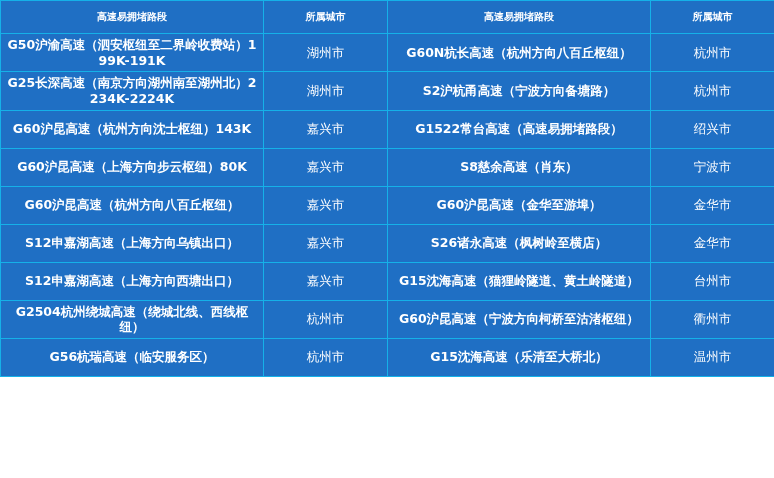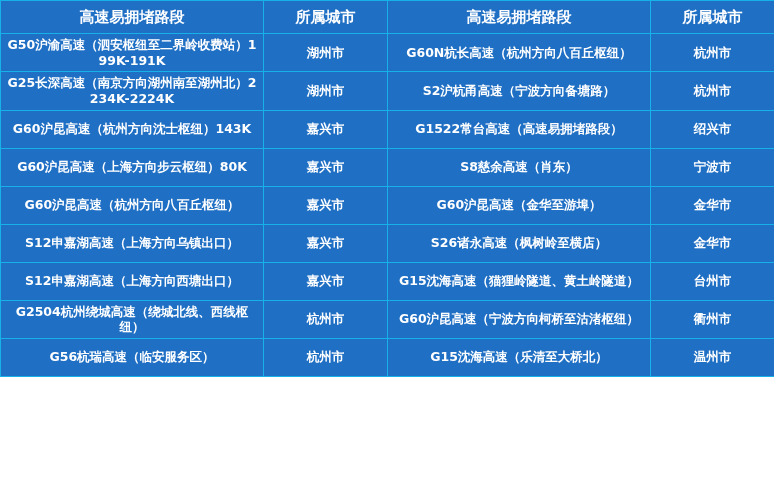--- a/index.html
+++ b/index.html
@@ -29,29 +29,29 @@
     color: #ffffff;
     font-size: 12.5px;
     line-height: 1.25;
     padding: 3px 4px;
     word-break: break-all;
     background: #1f6fc4;
   }
   table.grid th {
     font-weight: bold;
     height: 26px;
-    font-size: 15px;
+    font-size: 10px;
   }
   col.c-route { width: 263px; }
   col.c-city  { width: 124px; }
   td.cell-route {
     font-weight: bold;
   }
   td.cell-city {
-    font-weight: bold;
+    font-weight: normal;
   }
   tr.row-h { height: 38px; }
 </style>
 </head>
 <body>
 
 <div id="sheet">
   <table class="grid">
     <colgroup>
       <col class="c-route">

